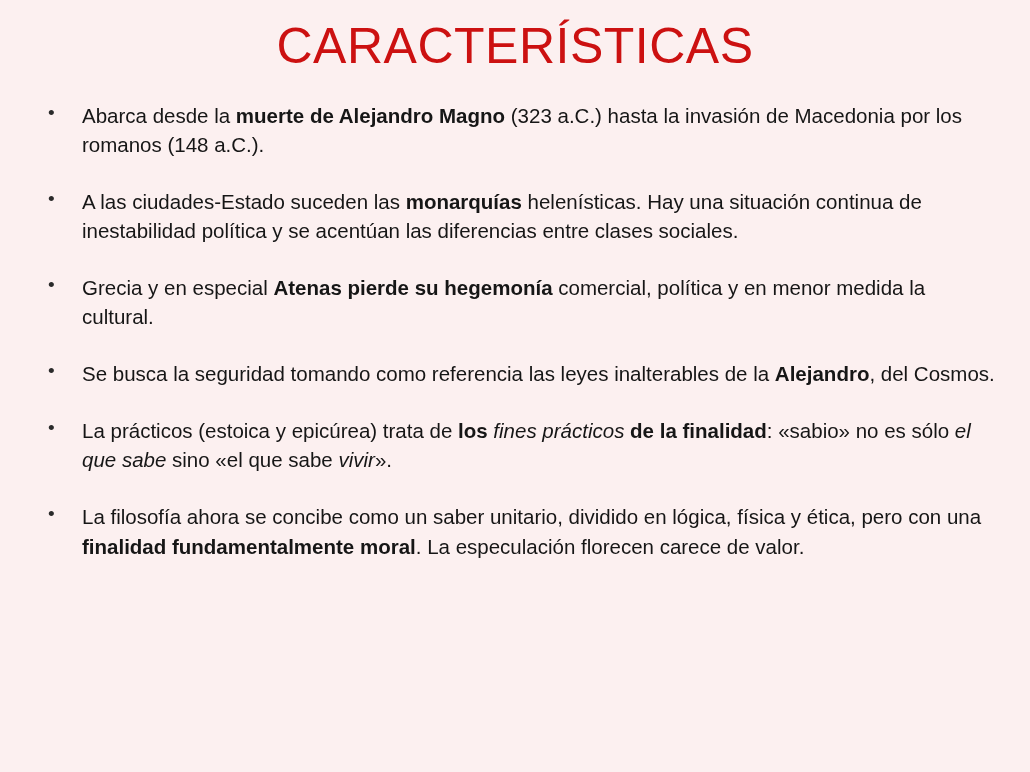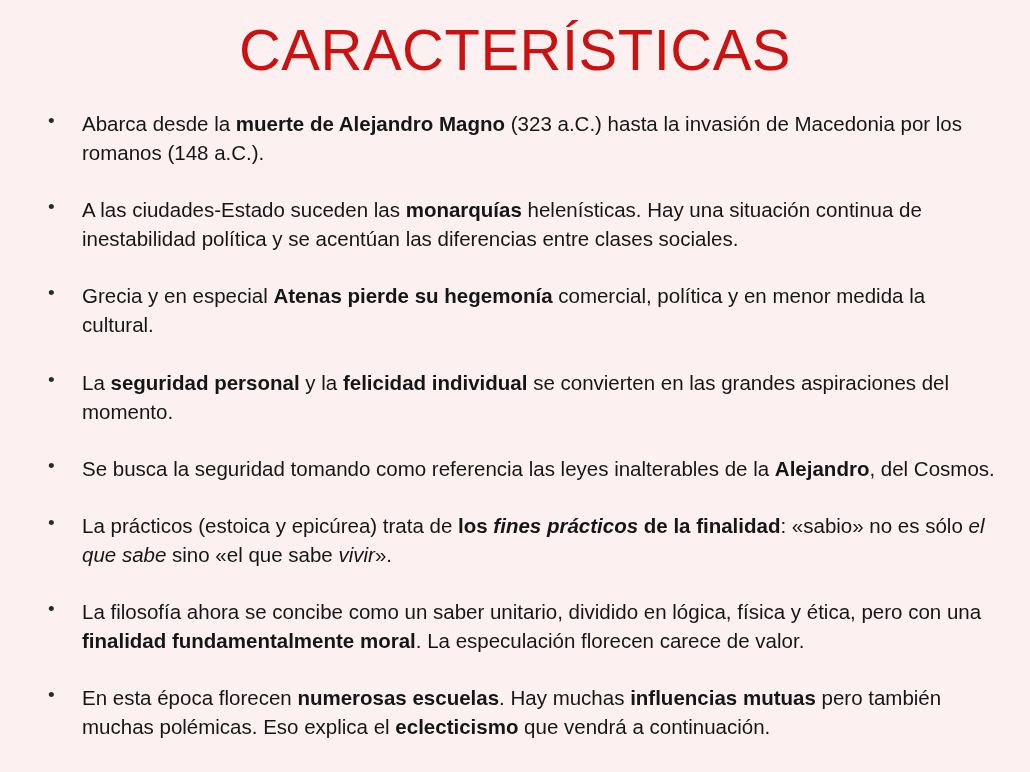--- a/index.html
+++ b/index.html
@@ -17,21 +17,21 @@
   .slide {
     width: 1030px;
     height: 772px;
     box-sizing: border-box;
     padding: 14px 22px 0 22px;
     position: relative;
   }
   .slide-title {
     text-align: center;
     color: #cc1111;
-    font-size: 58px;
+    font-size: 50px;
     font-weight: 400;
     letter-spacing: 0.5px;
     line-height: 1.05;
     margin: 6px 0 22px 0;
     white-space: nowrap;
   }
   ul.bullets {
     list-style: none;
     margin: 0;
     padding: 0 10px 0 8px;
@@ -49,30 +49,28 @@
     content: "\2022";
     position: absolute;
     left: 18px;
     top: -1px;
     font-size: 19px;
     color: #2a2a2a;
     line-height: 1.42;
   }
   .b { font-weight: bold; }
   .i { font-style: italic; }
-  .bi { font-weight: bold; font-style: italic; }
+  .bi { font-weight: normal; font-style: italic; }
 </style>
 </head>
 <body>
 
 <div class="slide">
   <h1 class="slide-title">CARACTERÍSTICAS</h1>
   <ul class="bullets">
       <li id="bullet-1"><span>Abarca desde la </span><span class="b">muerte de Alejandro Magno</span><span> (323 a.C.) hasta la invasión de Macedonia por los romanos (148 a.C.).</span></li>
       <li id="bullet-3"><span>A las ciudades-Estado suceden las </span><span class="b">monarquías</span><span> helenísticas. Hay una situación continua de inestabilidad política y se acentúan las diferencias entre clases sociales.</span></li>
       <li id="bullet-2"><span>Grecia y en especial </span><span class="b">Atenas pierde su hegemonía</span><span> comercial, política y en menor medida la cultural.</span></li>
-      <li id="bullet-4"><span>La </span><span class="b">seguridad personal</span><span> y la </span><span class="b">felicidad individual</span><span> se convierten en las grandes aspiraciones del momento.</span></li>
       <li id="bullet-5"><span>Se busca la seguridad tomando como referencia las leyes inalterables de la </span><span class="b">Alejandro</span><span>, del Cosmos.</span></li>
       <li id="bullet-7"><span>La prácticos (estoica y epicúrea) trata de </span><span class="b">los </span><span class="bi">fines prácticos</span><span class="b"> de la finalidad</span><span>: «sabio» no es sólo </span><span class="i">el que sabe</span><span> sino «el que sabe </span><span class="i">vivir</span><span>».</span></li>
       <li id="bullet-8"><span>La filosofía ahora se concibe como un saber unitario, dividido en lógica, física y ética, pero con una </span><span class="b">finalidad fundamentalmente moral</span><span>. La especulación florecen carece de valor.</span></li>
-      <li id="bullet-9"><span>En esta época florecen </span><span class="b">numerosas escuelas</span><span>. Hay muchas </span><span class="b">influencias mutuas</span><span> pero también muchas polémicas. Eso explica el </span><span class="b">eclecticismo</span><span> que vendrá a continuación.</span></li>
     </ul>
 </div>
 
 </body></html>

